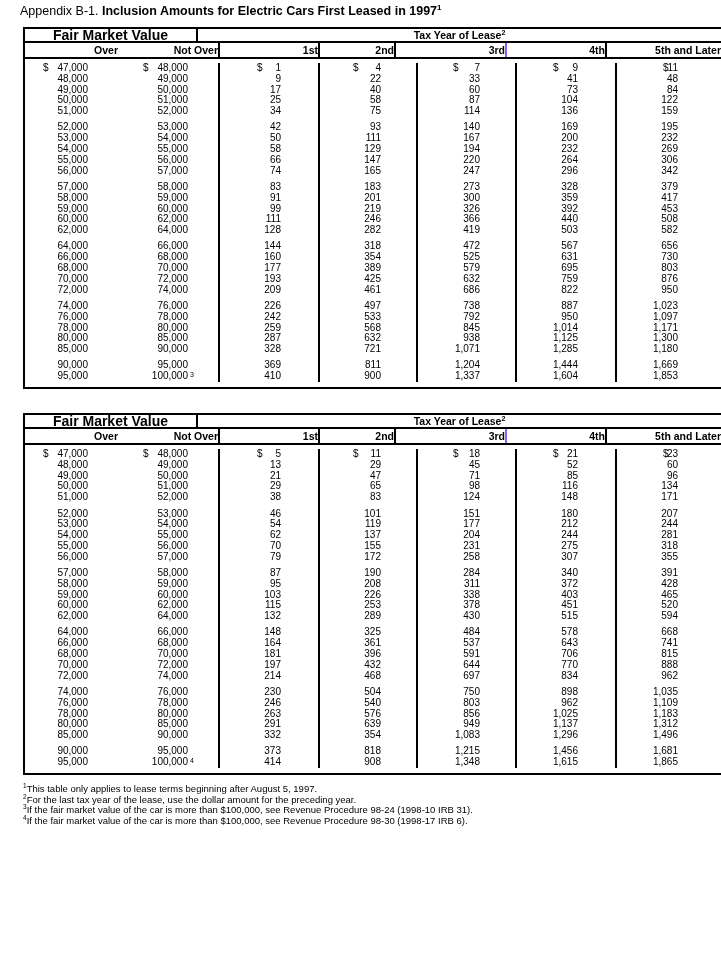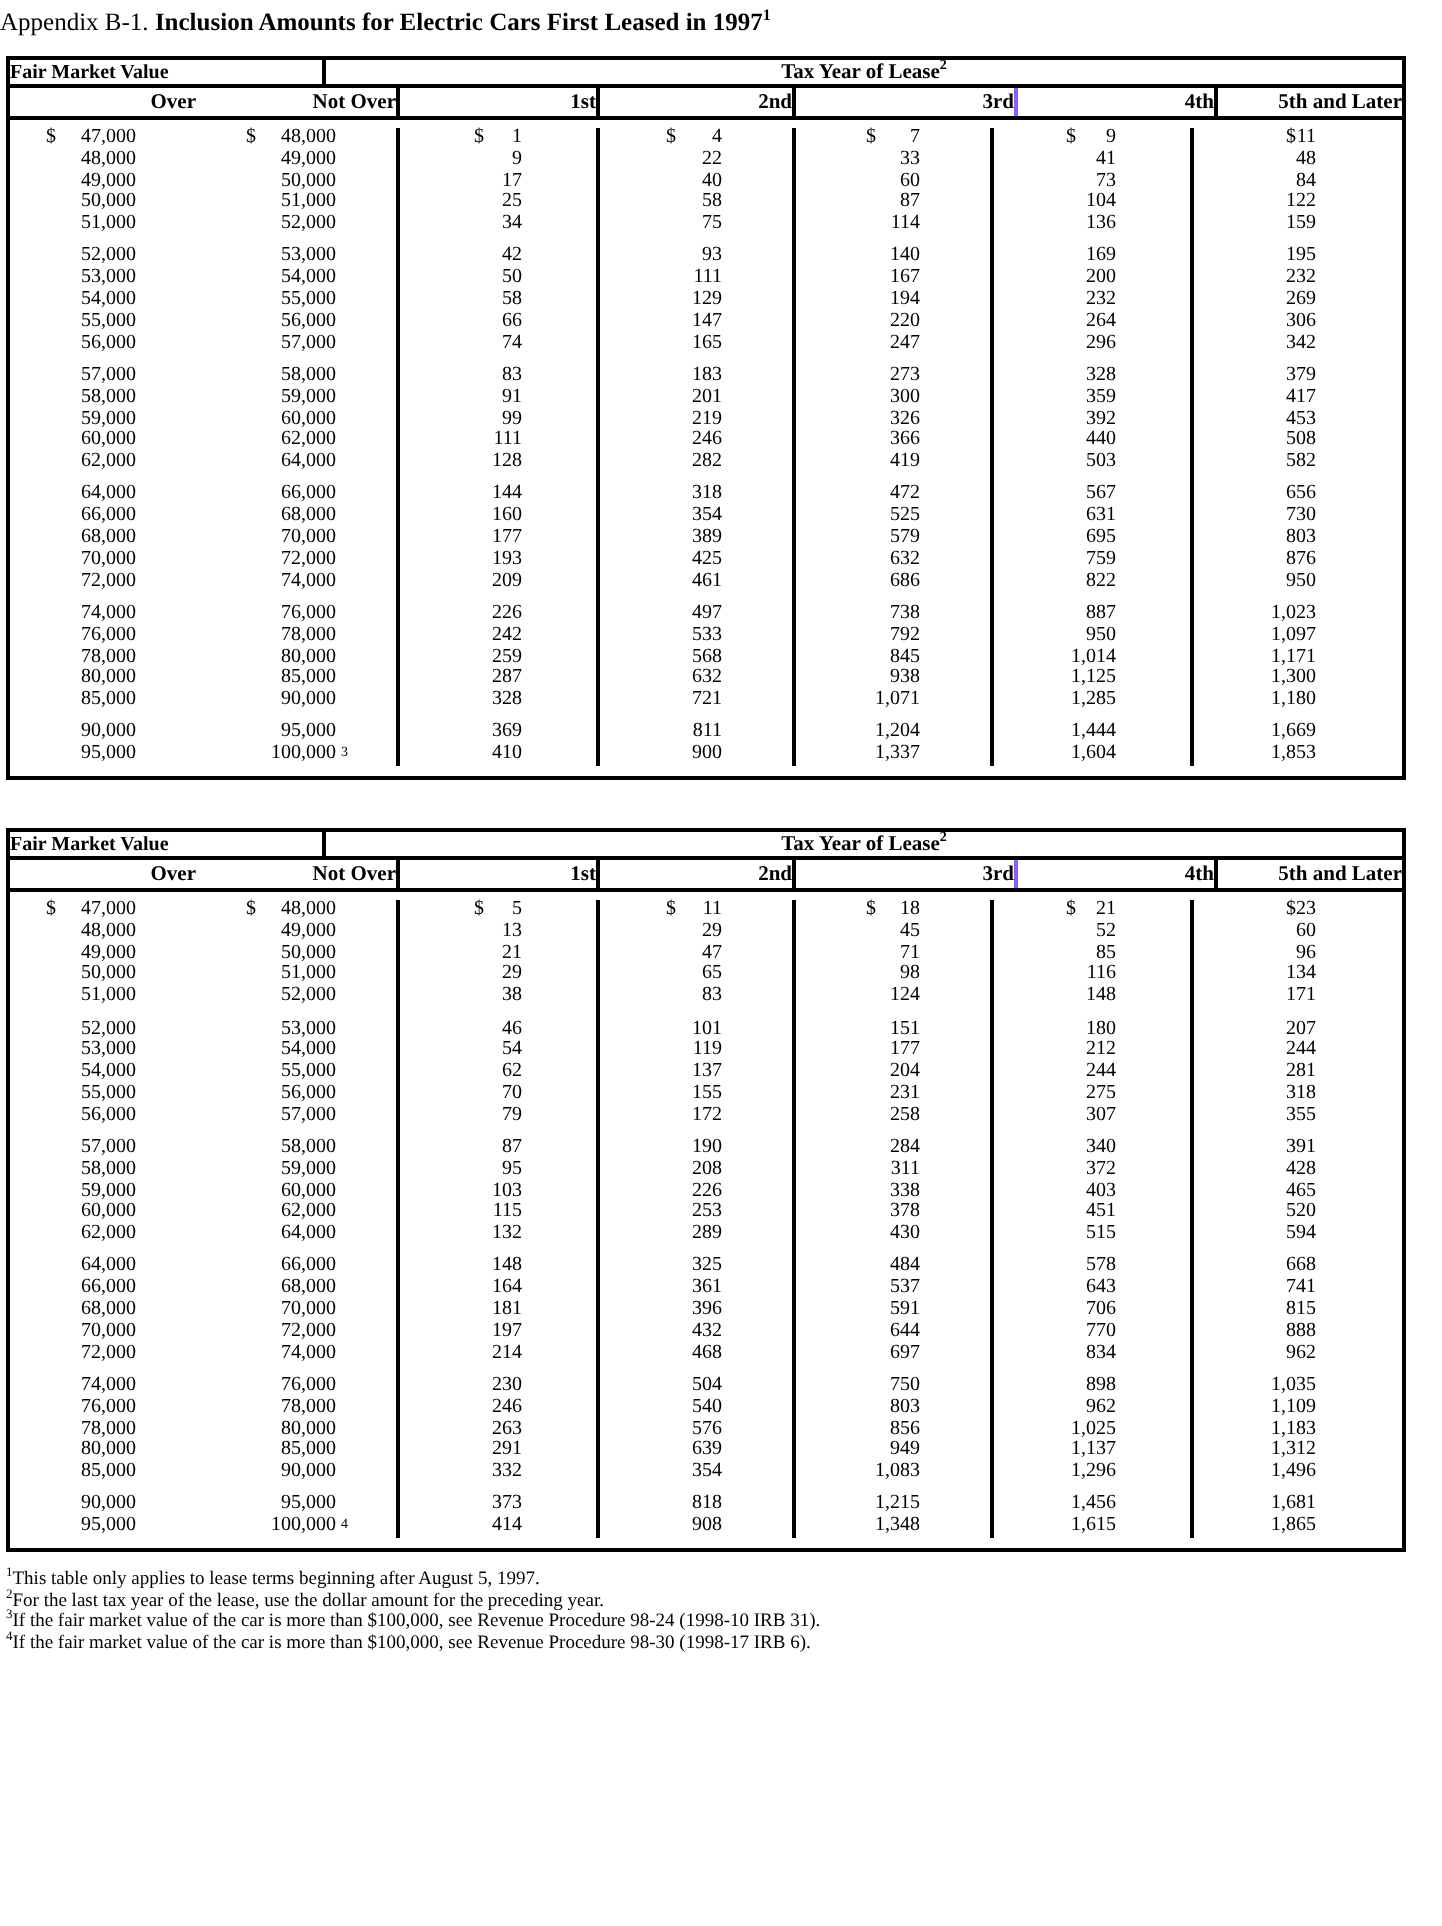--- a/index.html
+++ b/index.html
@@ -2,40 +2,40 @@
 <html><head>
 <meta charset="utf-8">
 <style>
   * { margin:0; padding:0; box-sizing:border-box; }
   html, body { background:#fff; }
   body {
     width:721px; height:963px;
     font-family:"Liberation Sans", sans-serif;
     color:#000; position:relative; overflow:hidden;
   }
-  .page { padding:4px 7px 0 0;font-family:Liberation Serif, serif; }
+  .page { padding:4px 7px 0 20px; }
 
   .title { font-size:12.5px; margin:0 0 9px 0; white-space:nowrap; }
   .t-label { font-weight:normal; }
   .t-bold  { font-weight:bold; }
   .t-sup   { font-weight:bold; font-size:8px; vertical-align:super; line-height:0; }
 
   .tbl { margin-left:3px; width:700px; border:2px solid #000; background:#fff; }
 
   .hrow1 { display:flex; border-bottom:2px solid #000; height:14px; }
-  .h-fmv { width:156px; text-align:left; font-weight:bold; font-size:10px; line-height:13px; }
+  .h-fmv { width:171px; text-align:center; font-weight:bold; font-size:14px; line-height:13px; }
   .h-tyl { flex:1; border-left:2px solid #000; text-align:center; font-weight:bold; font-size:10.5px; line-height:13px; }
   .h-sup { font-size:7px; vertical-align:super; line-height:0; font-weight:bold; }
 
   .hrow2 { display:flex; border-bottom:2px solid #000; height:16px; }
   .hc { font-weight:bold; font-size:10.5px; line-height:15px; text-align:right; }
   .hc.w0 { width:93px; }
   .hc.w1 { width:100px; }
   .hc.w2 { width:100px; border-left:2px solid #000; }
-  .hc.w3 { width:98px;  border-left:2px solid #000; }
+  .hc.w3 { width:76px;  border-left:2px solid #000; }
   .hc.w4 { width:111px;  border-left:2px solid #000; }
   .hc.w5 { width:100px; border-left:2px solid #8b5cf6; }
   .hc.w6 { flex:1;      border-left:2px solid #000; }
 
   .tbody { display:flex; padding:4px 0 5px 0; }
   .col   { }
   .col.col0 { width:93px; }
   .col.col1 { width:100px; }
   .col.col2 { width:100px; border-left:2px solid #000; }
   .col.col3 { width:98px;  border-left:2px solid #000; }

